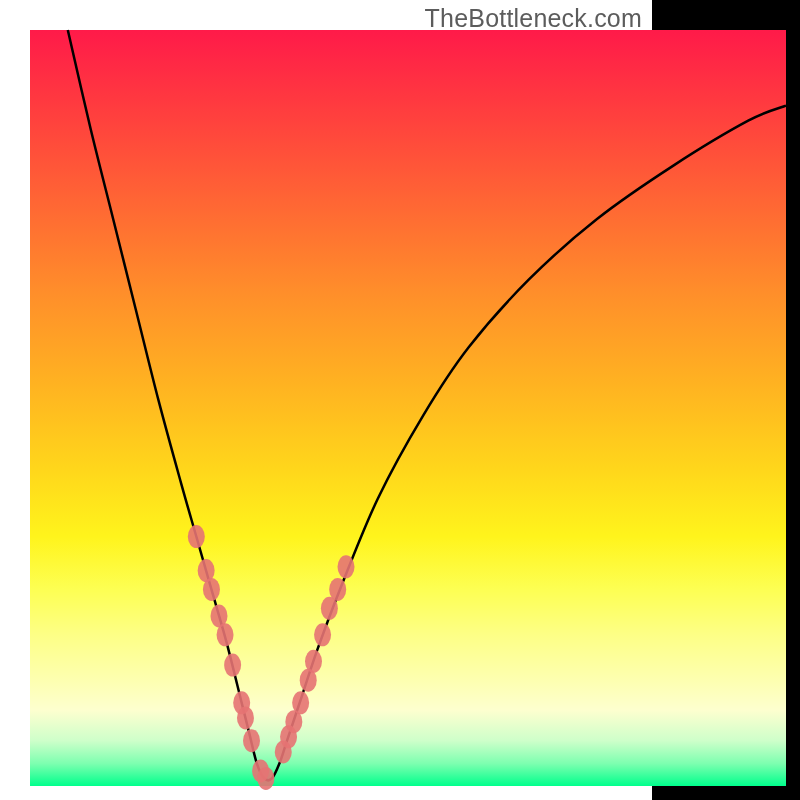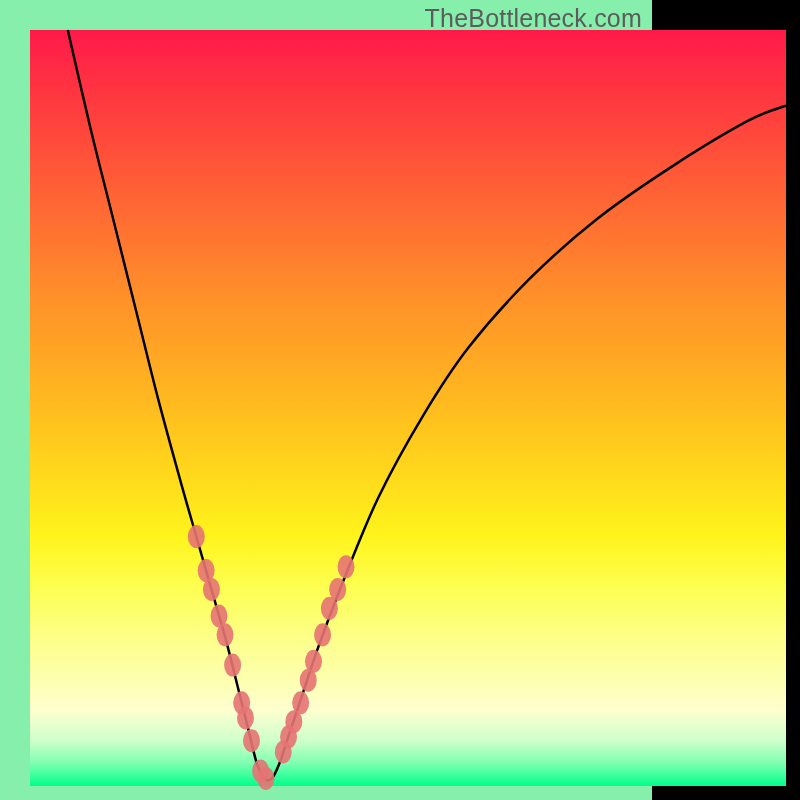--- a/index.html
+++ b/index.html
@@ -10,21 +10,21 @@
     overflow: hidden;
     background: #000;
     font-family: Arial, Helvetica, sans-serif;
   }
   .frame {
     position: absolute;
     left: 0;
     top: 0;
     width: 652px;
     height: 800px;
-    background: #86efac;
+    background: #ffffff;
     text-align: right;
   }
   .plot-area {
     position: absolute;
     left: 30px;
     top: 30px;
     width: 756px;
     height: 756px;
     background: linear-gradient(to bottom,
       #ff1a49 0%,

